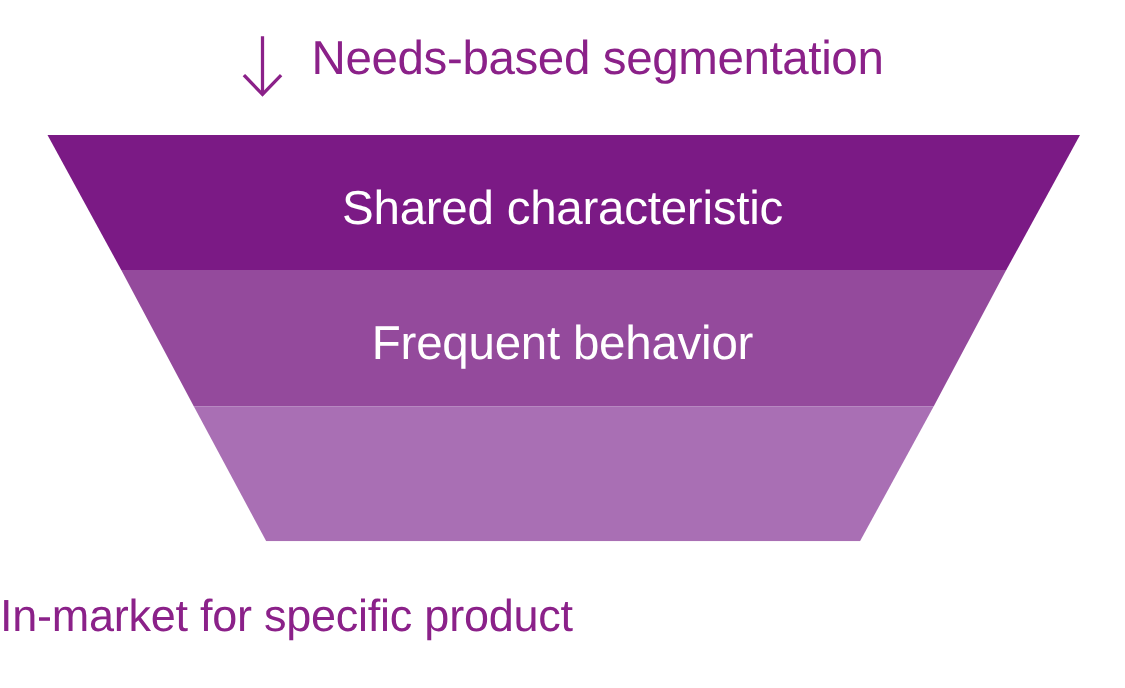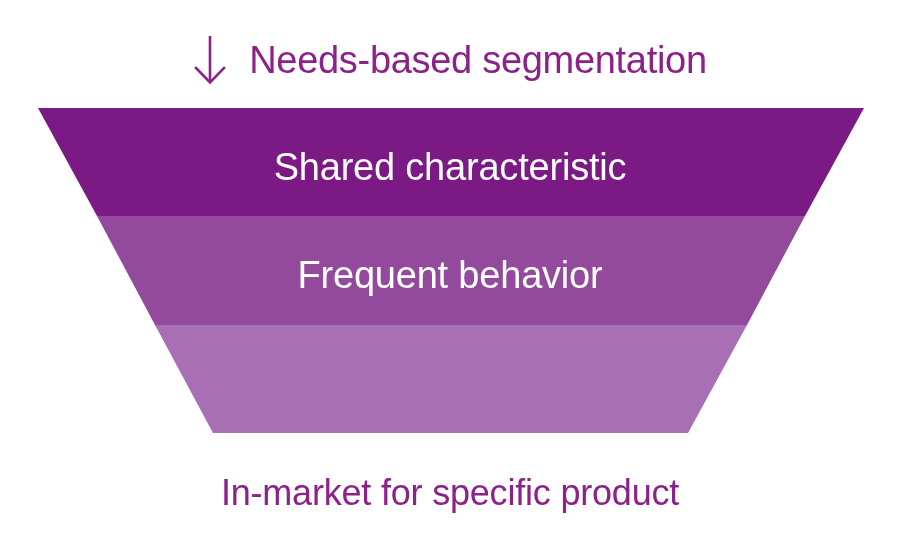--- a/index.html
+++ b/index.html
@@ -21,21 +21,21 @@
   }
 
   
   .header-row {
     position: absolute;
     left: 0;
     top: 28px;
     width: 900px;
     height: 64px;
     display: flex;
-    align-items: center;
+    align-items: flex-start;
     justify-content: center;
   }
   .arrow-icon {
     width: 34px;
     height: 50px;
     margin-right: 22px;
     flex: 0 0 auto;
     display: block;
   }
   .header-title {
@@ -85,21 +85,20 @@
   .band-label.b0 { top: 40px; }
   .band-label.b1 { top: 148px; }
   .band-label.b2 { top: 256px; }
 
   
   .caption {
     position: absolute;
     left: 0;
     top: 475px;
     width: 900px;
-    text-align: center;
     font-size: 36px;
     font-weight: 400;
     letter-spacing: -0.2px;
     line-height: 1;
     white-space: nowrap;
   }
 </style>
 </head>
 <body style="background: rgb(255, 255, 255);">
 

